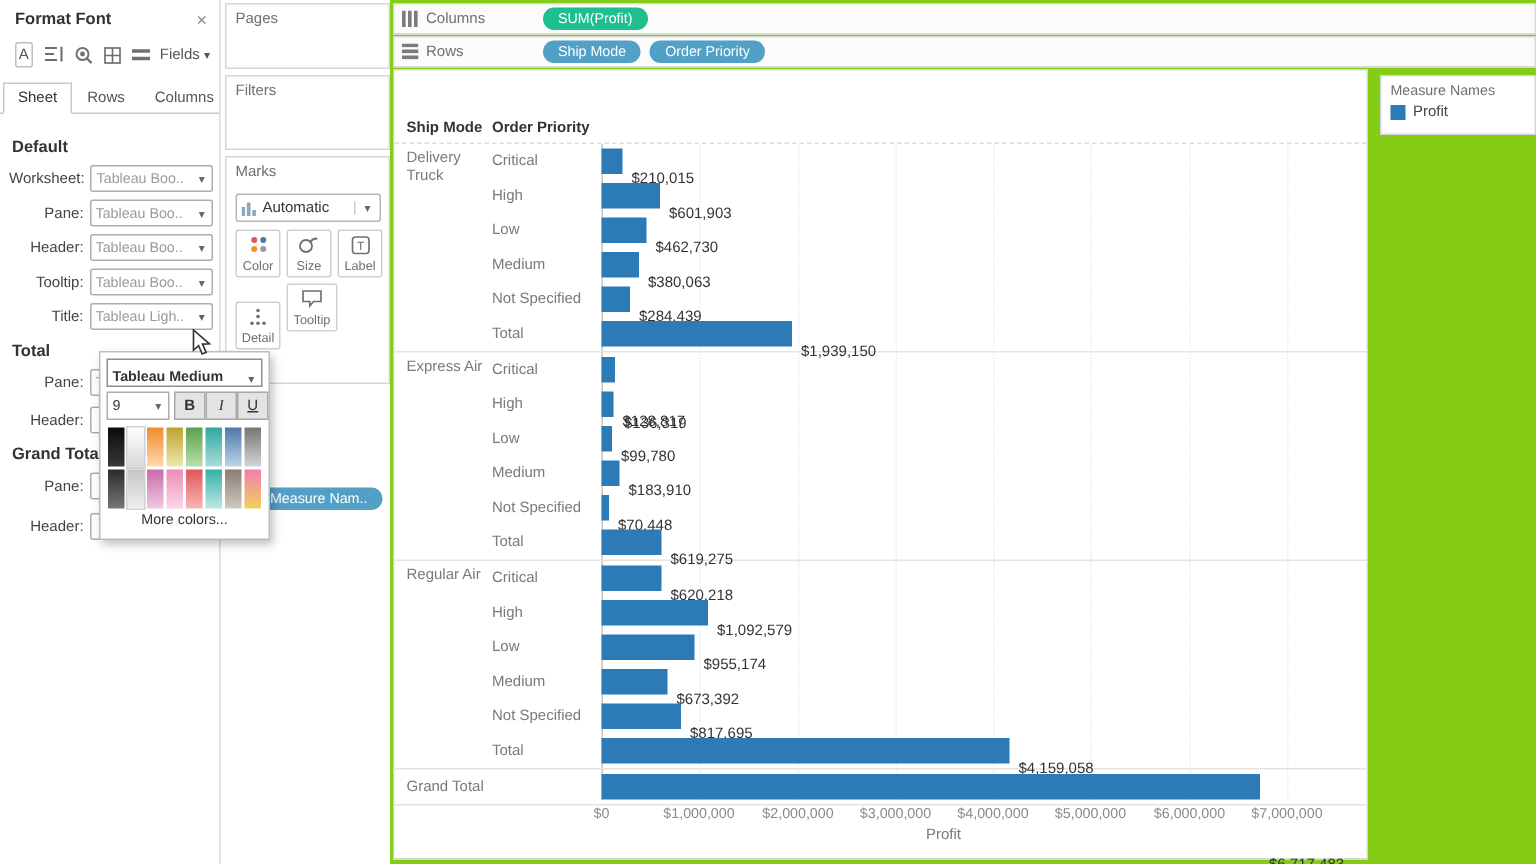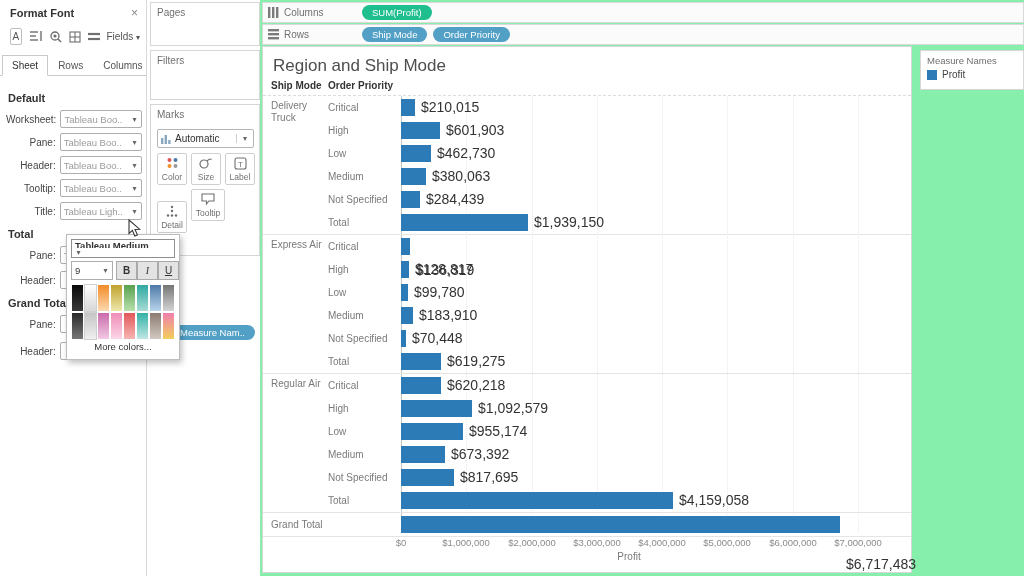--- a/index.html
+++ b/index.html
@@ -1,17 +1,17 @@
 <!DOCTYPE html>
 <html><head>
 <meta charset="utf-8">
 <style>
   html,body{margin:0;padding:0;}
   body{font-family:"Liberation Sans", sans-serif; background:#f2f2f2; -webkit-font-smoothing:antialiased;}
-  #root{position:relative;width:1024px;height:576px;overflow:hidden;background:#86efac;}
+  #root{position:relative;width:1024px;height:576px;overflow:hidden;background:#84cc16;}
 
   
   .left-bg{position:absolute;left:0;top:0;width:260px;height:576px;background:#ffffff;}
   .format-panel{position:absolute;left:0;top:0;width:146px;height:576px;background:#fff;border-right:1px solid #d9d9d9;}
   .fp-head{display:flex;align-items:center;justify-content:space-between;padding:6px 8px 2px 10px;}
   .fp-title{font-size:11px;font-weight:bold;color:#333;}
   .fp-close{color:#8a8a8a;font-size:12px;cursor:default;}
   .fp-toolbar{display:flex;align-items:center;gap:7px;padding:6px 6px 8px 10px;}
   .tb-ico{width:16px;height:15px;display:flex;align-items:center;justify-content:center;color:#6f6f6f;}
   .tb-a{border:1px solid #bdbdbd;border-radius:2px;font-size:10px;color:#555;background:#fff;}
@@ -26,21 +26,21 @@
   .f-label{width:52px;text-align:right;font-size:10px;color:#444;padding-right:4px;white-space:nowrap;}
   .f-select{position:relative;width:84px;height:16px;border:1px solid #adadad;border-radius:2px;background:#fff;display:flex;align-items:center;}
   .f-val{flex:1;font-size:9.5px;color:#9b9b9b;padding-left:3px;white-space:nowrap;overflow:hidden;}
   .f-car{width:13px;text-align:center;font-size:8px;color:#666;}
   .f-car.open{background:#cfe6f8;border-left:1px solid #6ba7d4;outline:1px solid #6ba7d4;height:100%;line-height:15px;color:#333;}
   .sec-total .f-row{margin-bottom:7px;}
   .sec-grand .f-row{margin-bottom:9px;}
 
   
   .font-popup{position:absolute;left:66px;top:234px;width:112px;height:124px;background:#fff;border:1px solid #bdbdbd;box-shadow:2px 3px 6px rgba(0,0,0,.25);z-index:30;}
-  .pop-font{position:absolute;left:4px;top:4px;width:102px;height:17px;border:1px solid #8f8f8f;display:flex;align-items:flex-start;background:#fff;flex-direction:column;}
+  .pop-font{position:absolute;left:4px;top:4px;width:102px;height:17px;border:1px solid #8f8f8f;display:flex;align-items:flex-end;background:#fff;}
   .pop-font .f-val{color:#333;font-size:9.5px;font-weight:bold;}
   .pop-size{position:absolute;left:4px;top:26px;width:40px;height:17px;border:1px solid #adadad;display:flex;align-items:center;background:#fff;}
   .pop-size .f-val{color:#333;}
   .biu{position:absolute;top:26px;width:19px;height:17px;border:1px solid #a9a9a9;background:#e3e3e3;display:flex;align-items:center;justify-content:center;font-size:10px;color:#333;}
   .palette{position:absolute;left:5px;top:50px;width:102px;display:flex;flex-wrap:wrap;gap:2px;}
   .swatch{width:11px;height:26px;}
   .swatch.lite{outline:1px solid #d0d0d0;}
   .more-colors{position:absolute;left:0;top:106px;width:100%;text-align:center;font-size:9.5px;color:#333;}
 
   
@@ -67,21 +67,21 @@
   .col-headers{position:absolute;left:0;top:33px;width:100%;height:15px;}
   .col-h{position:absolute;font-size:10px;font-weight:bold;color:#333;}
   .rows-wrap{position:absolute;left:0;top:48px;width:648px;border-top:1px dashed #dcdcdc;}
   .grid{position:absolute;top:0;bottom:0;width:0;border-left:1px dotted #e9e9e9;z-index:0;}
   .grid.zero{border-left:1px solid #c6c6c6;}
   .grp{position:relative;border-bottom:1px solid #e4e4e4;}
   .grp-label{position:absolute;left:8px;top:4px;width:54px;font-size:10px;color:#7a7a7a;line-height:12px;z-index:2;}
   .c-row{position:relative;height:23px;z-index:1;}
   .op-label{position:absolute;left:65px;top:0;width:72px;height:23px;line-height:23px;font-size:10px;color:#7a7a7a;white-space:nowrap;}
   .bar{position:absolute;left:138px;top:3px;height:17px;background:#2d7bb6;}
-  .bar-val{position:absolute;top:0;height:23px;line-height:23px;font-size:14px;color:#333;white-space:nowrap;}
+  .bar-val{position:absolute;top:12px;height:23px;line-height:23px;font-size:10px;color:#333;white-space:nowrap;}
   .axis-row{position:absolute;left:0;width:648px;height:14px;}
   .tick{position:absolute;width:80px;text-align:center;font-size:9.5px;color:#8a8a8a;}
   .axis-title{position:absolute;width:160px;text-align:center;font-size:10px;color:#7a7a7a;}
 
   
   .legend{position:absolute;left:920px;top:50px;width:102px;height:38px;background:#fff;border:1px solid #d6d6d6;}
   .legend-title{font-size:9.5px;color:#6f6f6f;padding:4px 0 0 6px;}
   .legend-item{display:flex;align-items:center;gap:5px;padding:3px 0 0 6px;}
   .legend-swatch{width:10px;height:10px;}
   .legend-item .lb{font-size:10px;color:#444;}
@@ -325,21 +325,20 @@
         </svg>
     </span>
     <span class="shelf-label">Rows</span>
     <span class="shelf-pills">
         <span class="pill" style="background: rgb(82, 160, 197);">Ship Mode</span>
         <span class="pill" style="background: rgb(82, 160, 197);">Order Priority</span>
       </span>
   </div>
 
   <div class="chart-card">
-    <div class="chart-title">Region and Ship Mode</div>
     <div class="col-headers">
       <span class="col-h" style="left:8px;">Ship Mode</span>
       <span class="col-h" style="left:65px;">Order Priority</span>
     </div>
     <div class="rows-wrap" style="height: 437px;">
         <div class="grid zero" style="left: 138px;"></div>
         <div class="grid" style="left: 203px;"></div>
         <div class="grid" style="left: 269px;"></div>
         <div class="grid" style="left: 334px;"></div>
         <div class="grid" style="left: 399px;"></div>

